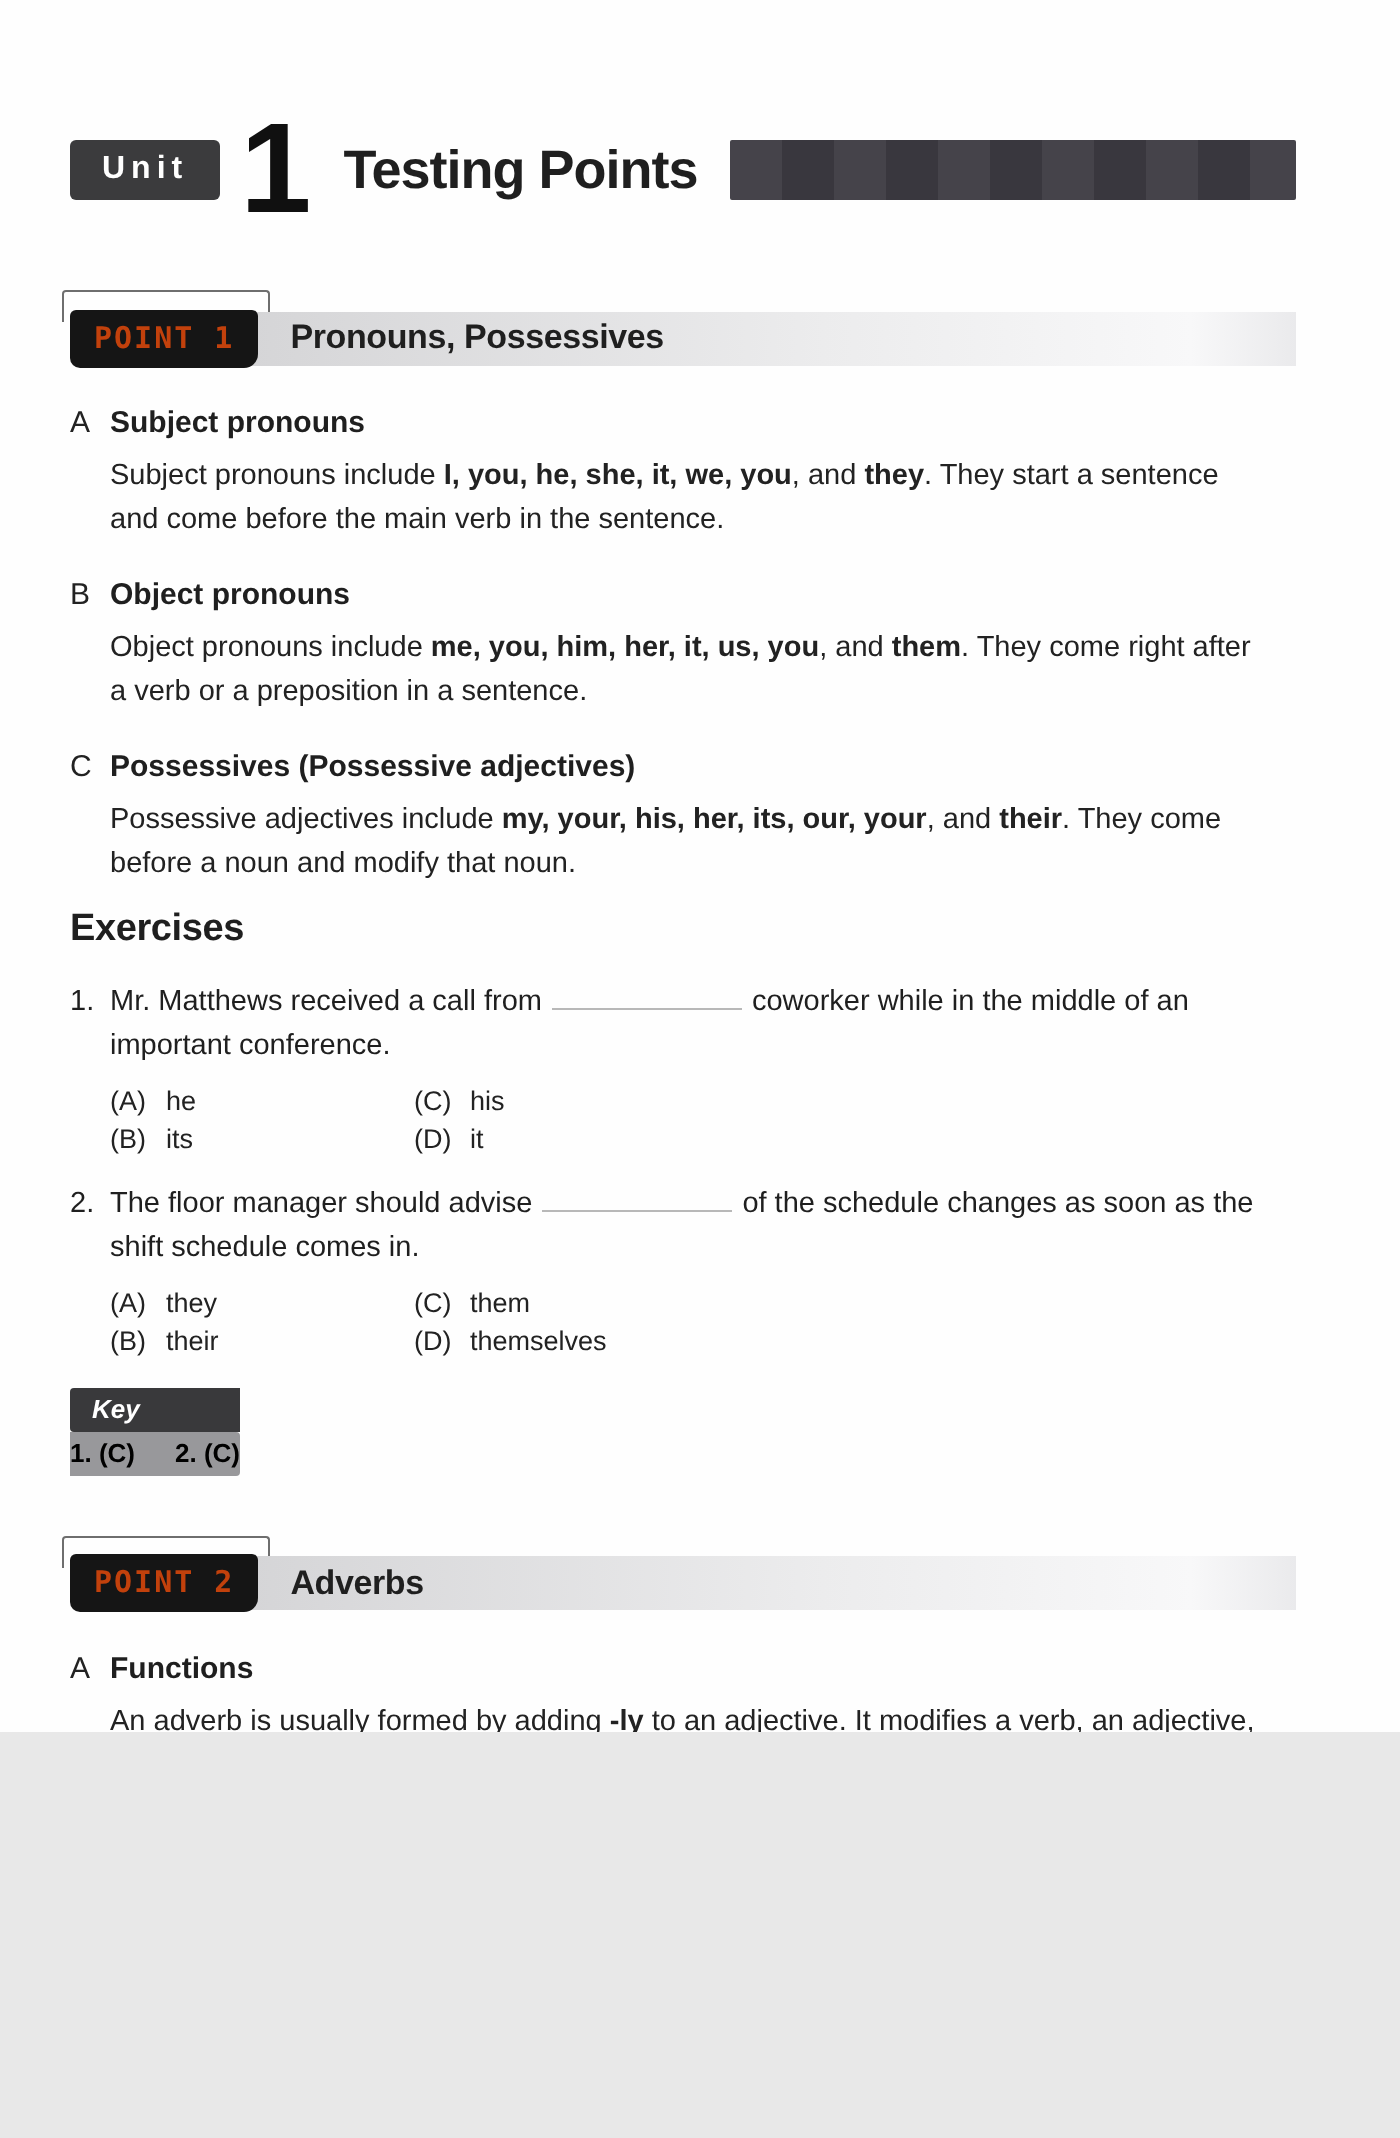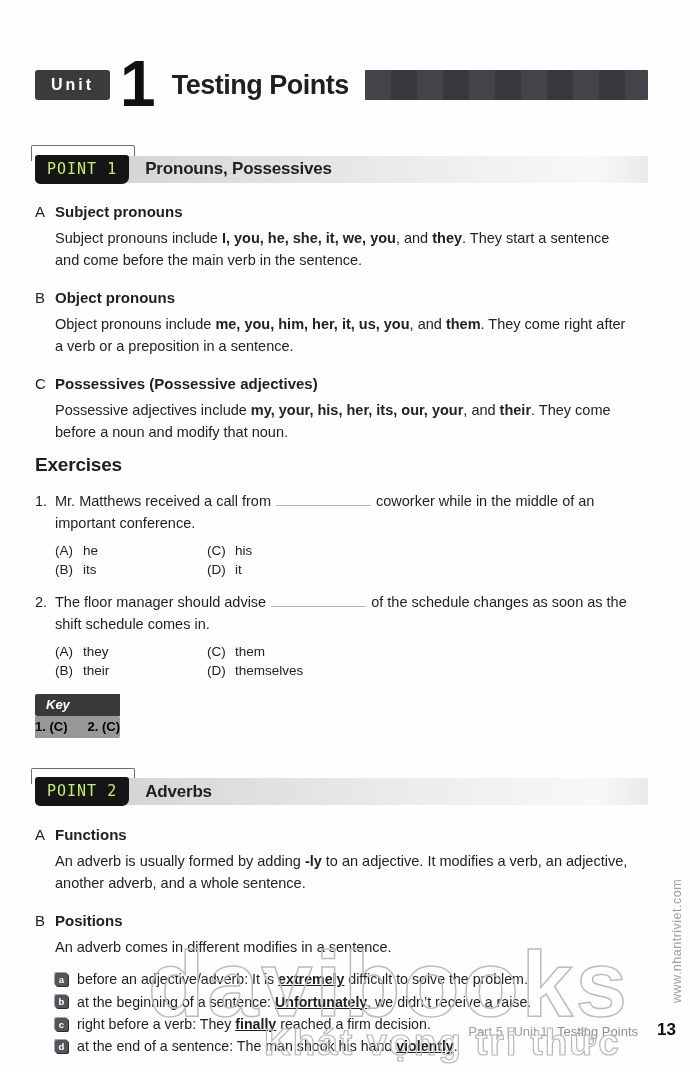--- a/index.html
+++ b/index.html
@@ -1,18 +1,18 @@
 <!DOCTYPE html>
 <html><head>
 <meta charset="utf-8">
 <style>
   * { margin:0; padding:0; box-sizing:border-box; }
   html,body { background:#e8e8e8; }
   .page {
-    position:relative; width:700px; height:1069px; margin:0 auto;
+    position:relative; width:700px; height:866px; margin:0 auto;
     background:#fefefe; overflow:hidden;
     font-family:"Liberation Sans","DejaVu Sans",sans-serif;
     color:#1f1f1f;
     padding:55px 52px 0 35px;
   }
   
   .unit-header { display:flex; align-items:center; height:60px; }
   .unit-box {
     background:#3b3b3d; color:#fff; font-weight:bold; font-size:16px;
     letter-spacing:3px; padding:6px 16px; border-radius:3px; align-self:center;
@@ -27,23 +27,23 @@
   }
   
   .point { margin-top:37px; }
   .point-head { position:relative; display:flex; align-items:center; height:34px; }
   .corner-outline {
     position:absolute; left:-4px; top:-7px; width:104px; height:16px;
     border:1.5px solid #6e6e6e; border-bottom:none; border-radius:2px 2px 0 0;
   }
   .point-badge {
     position:relative; z-index:2;
-    background:#151515; color:#bef264;
+    background:#151515; color:#c2410c;
     font-family:"DejaVu Sans Mono","Liberation Mono",monospace;
-    font-weight:normal; font-size:15px; letter-spacing:1px;
+    font-weight:bold; font-size:15px; letter-spacing:1px;
     padding:5px 12px 6px; border-radius:3px 3px 7px 5px;
   }
   .point-bar {
     position:relative; z-index:1; flex:1; height:27px; margin-left:-6px;
     background:linear-gradient(90deg,#d5d5d7 0%,#ececed 55%,#f8f8f9 90%,#eaeaec 100%);
     display:flex; align-items:center;
   }
   .point-title { font-size:17px; font-weight:bold; margin-left:22px; letter-spacing:-0.2px; }
   
   .lettered { margin-top:17px; }

